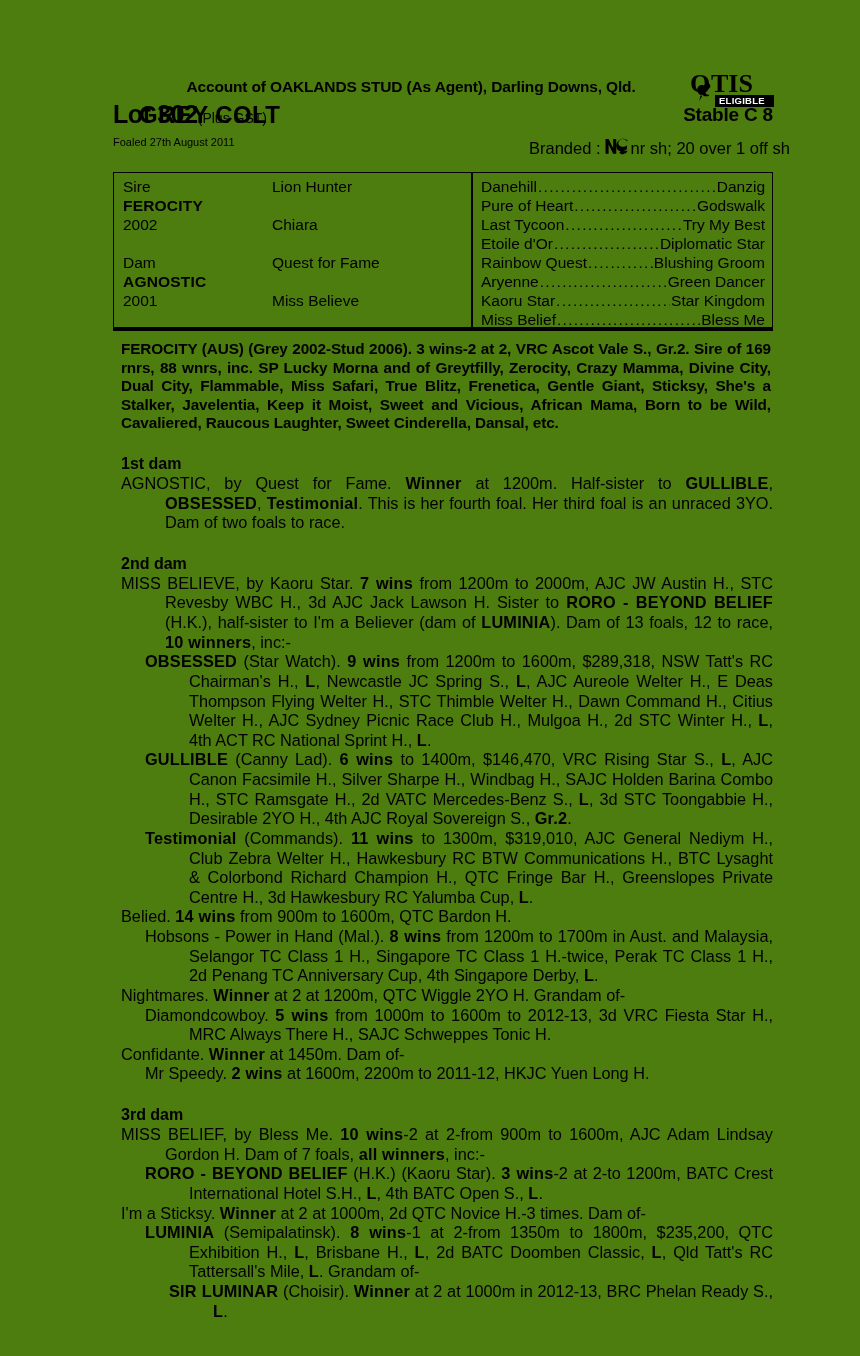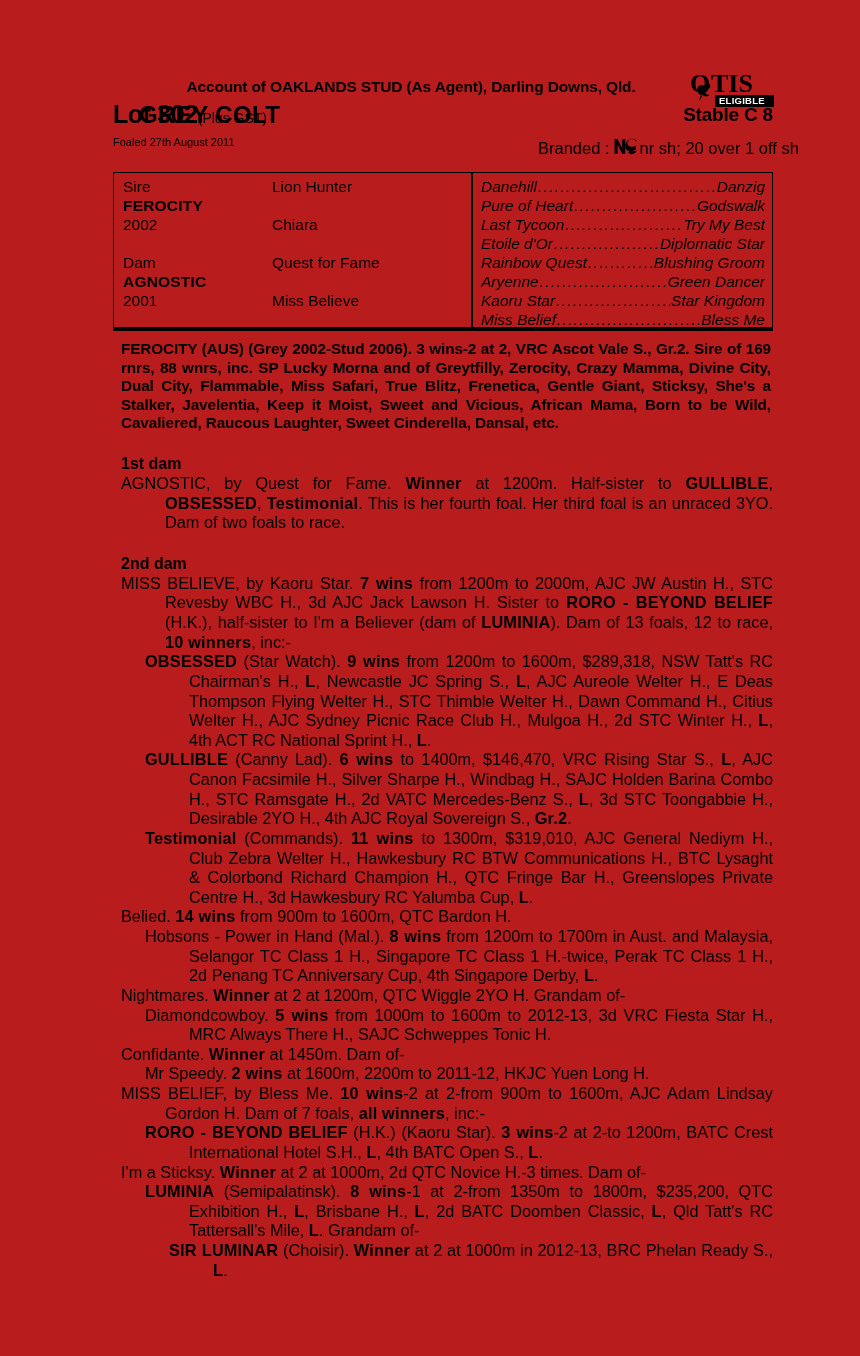--- a/index.html
+++ b/index.html
@@ -14,21 +14,21 @@
     font-family: "Liberation Sans", sans-serif;
     color: #000000;
     position: relative;
     overflow: hidden;
   }
   .page {
     position: absolute;
     left: 0; top: 0;
     width: 860px;
     height: 1356px;
-    background: #b91c1c;
+    background: #4d7c0f;
   }
   .inner {
     position: absolute;
     left: 113px;
     top: 74px;
     width: 660px;
   }
 
   
   .account-row {
@@ -99,21 +99,21 @@
   }
   .foaled {
     position: absolute;
     left: 0;
     top: 0;
     font-size: 11px;
     white-space: nowrap;
   }
   .branded {
     position: absolute;
-    left: 425px;
+    left: 416px;
     top: 0;
     font-size: 16.5px;
     white-space: nowrap;
   }
   .brandmark {
     display: inline-block;
     vertical-align: -2px;
     width: 26px;
     height: 20px;
     margin: 0 1px 0 3px;
@@ -164,21 +164,20 @@
     top: 0;
   }
   .col-c {
     position: absolute;
     left: 367px;
     right: 7px;
     top: 0;
     display: flex;
     align-items: baseline;
     overflow: hidden;
-    font-style: italic;
   }
   .cc-left { flex: 0 0 auto; }
   .cc-dots {
     flex: 1 1 auto;
     overflow: hidden;
     white-space: nowrap;
     margin: 0 1px;
     font-size: 15.5px;
     letter-spacing: 1.3px;
     color: #000;
@@ -346,20 +345,21 @@
         <div class="p ind1"><span>MISS BELIEVE, by Kaoru Star. </span><span class="b sp">7 wins</span><span> from 1200m to 2000m, AJC JW Austin H., STC Revesby WBC H., 3d AJC Jack Lawson H. Sister to </span><span class="b sp">RORO - BEYOND BELIEF</span><span> (H.K.), half-sister to I'm a Believer (dam of </span><span class="b sp">LUMINIA</span><span>). Dam of 13 foals, 12 to race, </span><span class="b sp">10 winners</span><span>, inc:-</span></div>
         <div class="p ind2"><span class="b sp">OBSESSED</span><span> (Star Watch). </span><span class="b sp">9 wins</span><span> from 1200m to 1600m, $289,318, NSW Tatt's RC Chairman's H., </span><span class="b sp">L</span><span>, Newcastle JC Spring S., </span><span class="b sp">L</span><span>, AJC Aureole Welter H., E Deas Thompson Flying Welter H., STC Thimble Welter H., Dawn Command H., Citius Welter H., AJC Sydney Picnic Race Club H., Mulgoa H., 2d STC Winter H., </span><span class="b sp">L</span><span>, 4th ACT RC National Sprint H., </span><span class="b sp">L</span><span>.</span></div>
         <div class="p ind2"><span class="b sp">GULLIBLE</span><span> (Canny Lad). </span><span class="b sp">6 wins</span><span> to 1400m, $146,470, VRC Rising Star S., </span><span class="b sp">L</span><span>, AJC Canon Facsimile H., Silver Sharpe H., Windbag H., SAJC Holden Barina Combo H., STC Ramsgate H., 2d VATC Mercedes-Benz S., </span><span class="b sp">L</span><span>, 3d STC Toongabbie H., Desirable 2YO H., 4th AJC Royal Sovereign S., </span><span class="b sp">Gr.2</span><span>.</span></div>
         <div class="p ind2"><span class="b sp">Testimonial</span><span> (Commands). </span><span class="b sp">11 wins</span><span> to 1300m, $319,010, AJC General Nediym H., Club Zebra Welter H., Hawkesbury RC BTW Communications H., BTC Lysaght &amp; Colorbond Richard Champion H., QTC Fringe Bar H., Greenslopes Private Centre H., 3d Hawkesbury RC Yalumba Cup, </span><span class="b sp">L</span><span>.</span></div>
         <div class="p ind1"><span>Belied. </span><span class="b sp">14 wins</span><span> from 900m to 1600m, QTC Bardon H.</span></div>
         <div class="p ind2"><span>Hobsons - Power in Hand (Mal.). </span><span class="b sp">8 wins</span><span> from 1200m to 1700m in Aust. and Malaysia, Selangor TC Class 1 H., Singapore TC Class 1 H.-twice, Perak TC Class 1 H., 2d Penang TC Anniversary Cup, 4th Singapore Derby, </span><span class="b sp">L</span><span>.</span></div>
         <div class="p ind1"><span>Nightmares. </span><span class="b sp">Winner</span><span> at 2 at 1200m, QTC Wiggle 2YO H.  Grandam of-</span></div>
         <div class="p ind2"><span>Diamondcowboy. </span><span class="b sp">5 wins</span><span> from 1000m to 1600m to 2012-13, 3d VRC Fiesta Star H., MRC Always There H., SAJC Schweppes Tonic H.</span></div>
         <div class="p ind1"><span>Confidante. </span><span class="b sp">Winner</span><span> at 1450m. Dam of-</span></div>
         <div class="p ind2"><span>Mr Speedy. </span><span class="b sp">2 wins</span><span> at 1600m, 2200m to 2011-12, HKJC Yuen Long H.</span></div>
+        <div class="dam-head">3rd dam</div>
         <div class="p ind1"><span>MISS BELIEF, by Bless Me. </span><span class="b sp">10 wins</span><span>-2 at 2-from 900m to 1600m, AJC Adam Lindsay Gordon H. Dam of 7 foals, </span><span class="b sp">all winners</span><span>, inc:-</span></div>
         <div class="p ind2"><span class="b sp">RORO - BEYOND BELIEF</span><span> (H.K.) (Kaoru Star). </span><span class="b sp">3 wins</span><span>-2 at 2-to 1200m, BATC Crest International Hotel S.H., </span><span class="b sp">L</span><span>, 4th BATC Open S., </span><span class="b sp">L</span><span>.</span></div>
         <div class="p ind1"><span>I'm a Sticksy. </span><span class="b sp">Winner</span><span> at 2 at 1000m, 2d QTC Novice H.-3 times. Dam of-</span></div>
         <div class="p ind2"><span class="b sp">LUMINIA</span><span> (Semipalatinsk). </span><span class="b sp">8 wins</span><span>-1 at 2-from 1350m to 1800m, $235,200, QTC Exhibition H., </span><span class="b sp">L</span><span>, Brisbane H., </span><span class="b sp">L</span><span>, 2d BATC Doomben Classic, </span><span class="b sp">L</span><span>, Qld Tatt's RC Tattersall's Mile, </span><span class="b sp">L</span><span>. Grandam of-</span></div>
         <div class="p ind3"><span class="b sp">SIR LUMINAR</span><span> (Choisir). </span><span class="b sp">Winner</span><span> at 2 at 1000m in 2012-13, BRC Phelan Ready S., </span><span class="b sp">L</span><span>.</span></div>
       </div>
 
   </div>
 </div>
 

